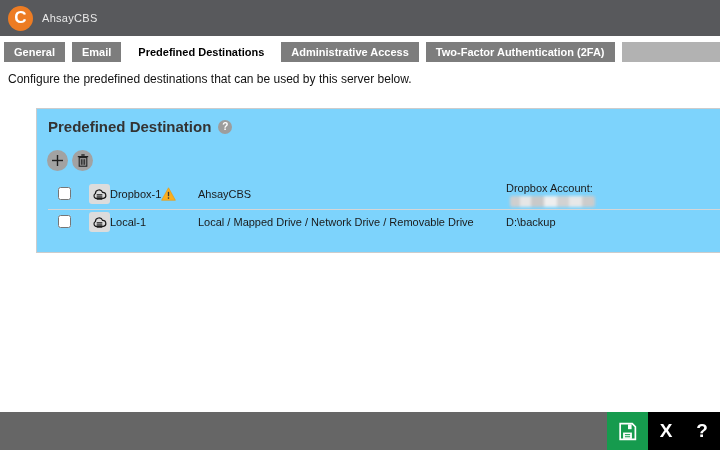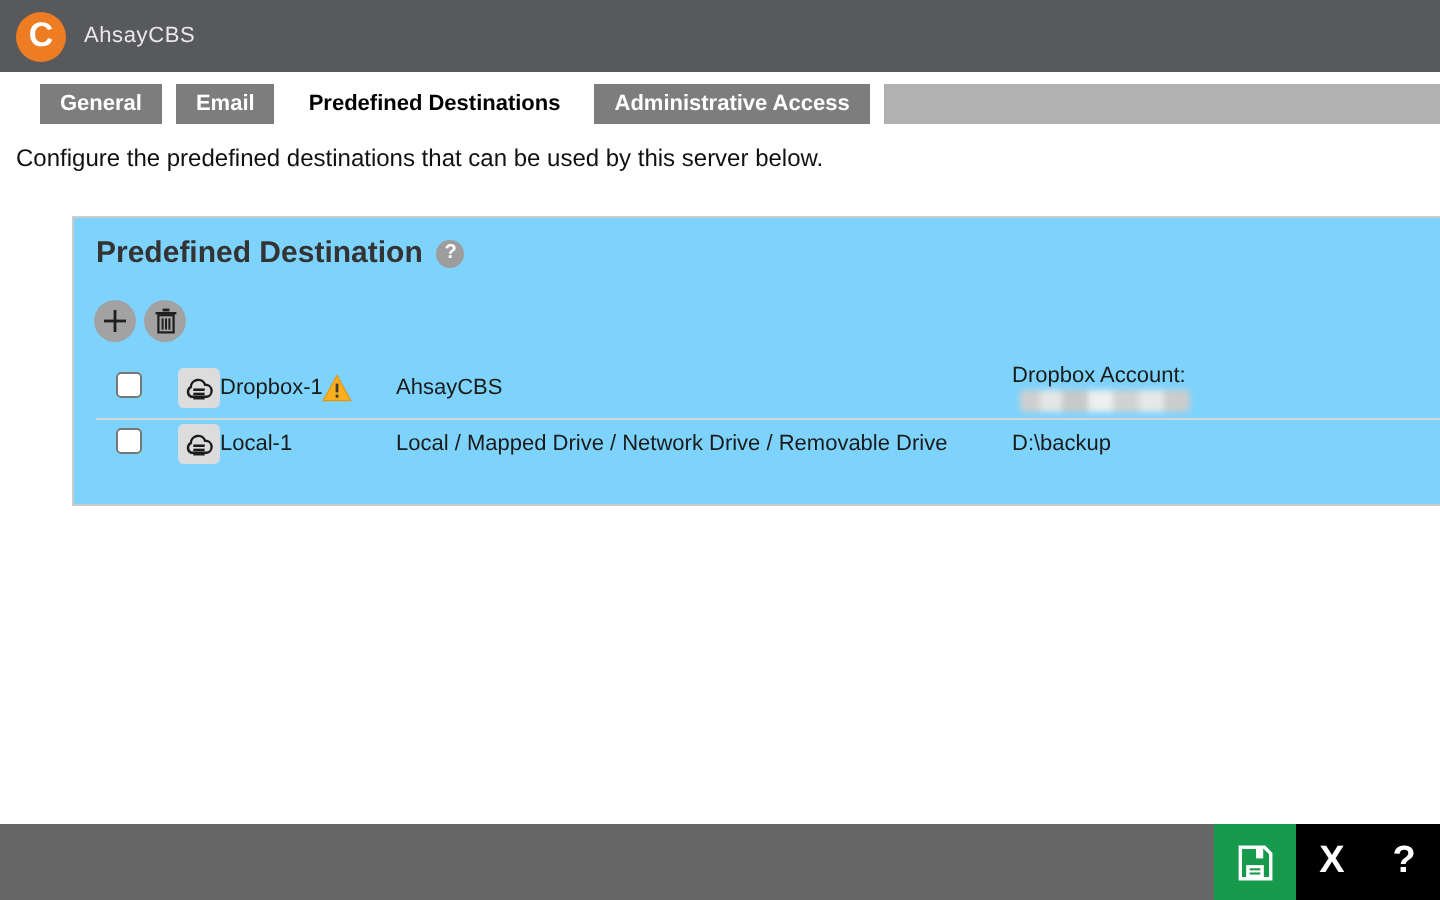--- a/index.html
+++ b/index.html
@@ -34,21 +34,21 @@
     font-size: 11px;
     margin-left: 9px;
     letter-spacing: 0.3px;
   }
 
   
   .tabbar {
     margin-top: 6px;
     height: 20px;
     display: flex;
-    padding-left: 20px;
+    padding-left: 4px;
   }
   .tab {
     background: #7d7d7d;
     color: #ffffff;
     font-size: 11px;
     font-weight: bold;
     line-height: 20px;
     padding: 0 10px;
     margin-right: 7px;
     white-space: nowrap;
@@ -193,20 +193,21 @@
 <div class="titlebar">
   <div class="logo">C</div>
   <div class="app-name">AhsayCBS</div>
 </div>
 
 <div class="tabbar">
   <div class="tab">General</div>
   <div class="tab">Email</div>
   <div class="tab active">Predefined Destinations</div>
   <div class="tab">Administrative Access</div>
+  <div class="tab">Two-Factor Authentication (2FA)</div>
   <div class="tab-filler"></div>
 </div>
 
 <div class="description">Configure the predefined destinations that can be used by this server below.</div>
 
 <div class="panel">
   <div class="panel-title-row">
     <span class="panel-title">Predefined Destination</span>
     <span class="help-icon">?</span>
   </div>

